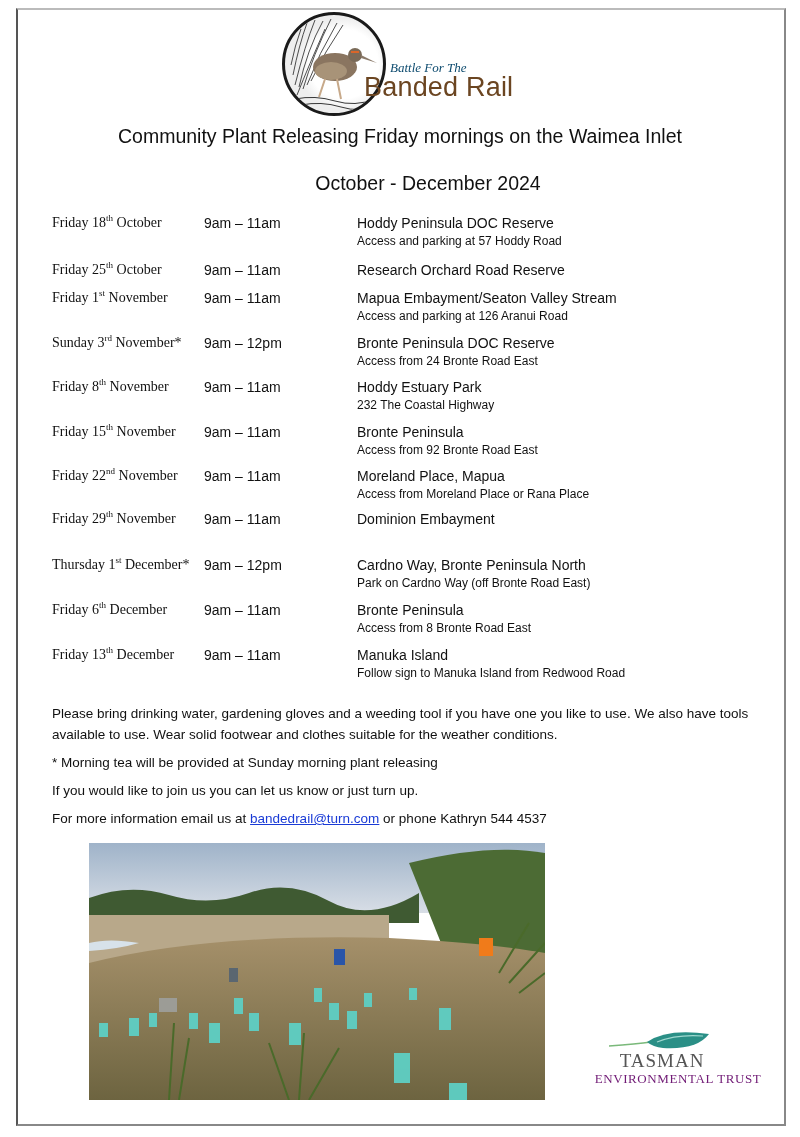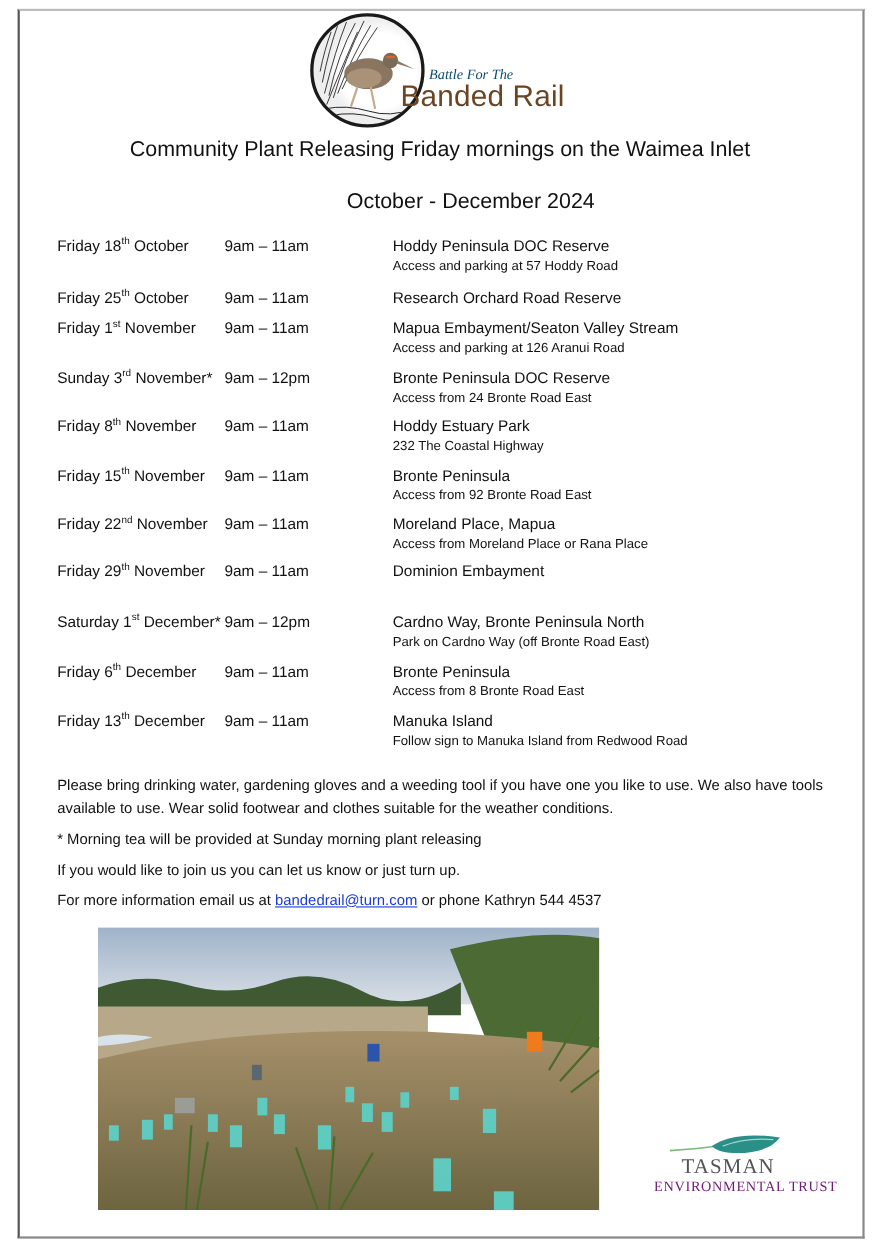--- a/index.html
+++ b/index.html
@@ -16,21 +16,21 @@
   .logo-circle svg { position: absolute; left: 0; top: 0; }
   .logo-sub { position: absolute; left: 108px; top: 48px; font-family: Liberation Serif, serif;
               font-style: italic; font-size: 13px; color: #0c4a6e; }
   .logo-main { position: absolute; left: 82px; top: 60px; font-family: "Liberation Sans", sans-serif;
                font-size: 27px; color: #6b4521; letter-spacing: 0.2px; white-space: nowrap; }
   .title { position: absolute; left: 0; width: 800px; text-align: center; font-size: 19.5px; color: #111; }
   .title.t1 { top: 125px; }
   .title.t2 { top: 172px; margin-left: 28px; }
   .schedule { position: absolute; left: 52px; top: 214px; width: 700px; }
   .row { position: relative; }
-  .c-date { position: absolute; left: 0; top: 0; font-size: 14px; white-space: nowrap; }
+  .c-date { position: absolute; left: 0; top: 0; font-size: 14px; white-space: nowrap; font-family: Liberation Serif, serif; }
   .c-date sup { font-size: 9px; vertical-align: 6px; line-height: 0; }
   .c-time { position: absolute; left: 152px; top: 0; font-size: 14px; white-space: nowrap; }
   .c-loc { position: absolute; left: 305px; top: 0; }
   .loc-name { font-size: 14px; white-space: nowrap; line-height: 18px; }
   .loc-detail { font-size: 12px; white-space: nowrap; line-height: 18px; }
   .c-date, .c-time { line-height: 18px; }
   .notes { position: absolute; left: 52px; top: 703px; width: 710px; font-size: 13.5px; line-height: 21px; }
   .notes p { margin: 0 0 7px 0; }
   .notes a { color: #1a3bd6; text-decoration: underline; }
   .photo { position: absolute; left: 89px; top: 843px; width: 456px; height: 257px; overflow: hidden; }
@@ -135,21 +135,21 @@
       </div>
     </div>
     <div class="row" style="position: absolute; left: 0px; top: 296px; width: 700px;">
       <div class="c-date"><span>Friday 29</span><sup>th</sup><span> November</span></div>
       <div class="c-time">9am – 11am</div>
       <div class="c-loc">
         <div class="loc-name">Dominion Embayment</div>
       </div>
     </div>
     <div class="row" style="position: absolute; left: 0px; top: 342px; width: 700px;">
-      <div class="c-date"><span>Saturday 1</span><sup>st</sup><span> December*</span></div>
+      <div class="c-date"><span>Thursday 1</span><sup>st</sup><span> December*</span></div>
       <div class="c-time">9am – 12pm</div>
       <div class="c-loc">
         <div class="loc-name">Cardno Way, Bronte Peninsula North</div>
         <div class="loc-detail">Park on Cardno Way (off Bronte Road East)</div>
       </div>
     </div>
     <div class="row" style="position: absolute; left: 0px; top: 387px; width: 700px;">
       <div class="c-date"><span>Friday 6</span><sup>th</sup><span> December</span></div>
       <div class="c-time">9am – 11am</div>
       <div class="c-loc">

